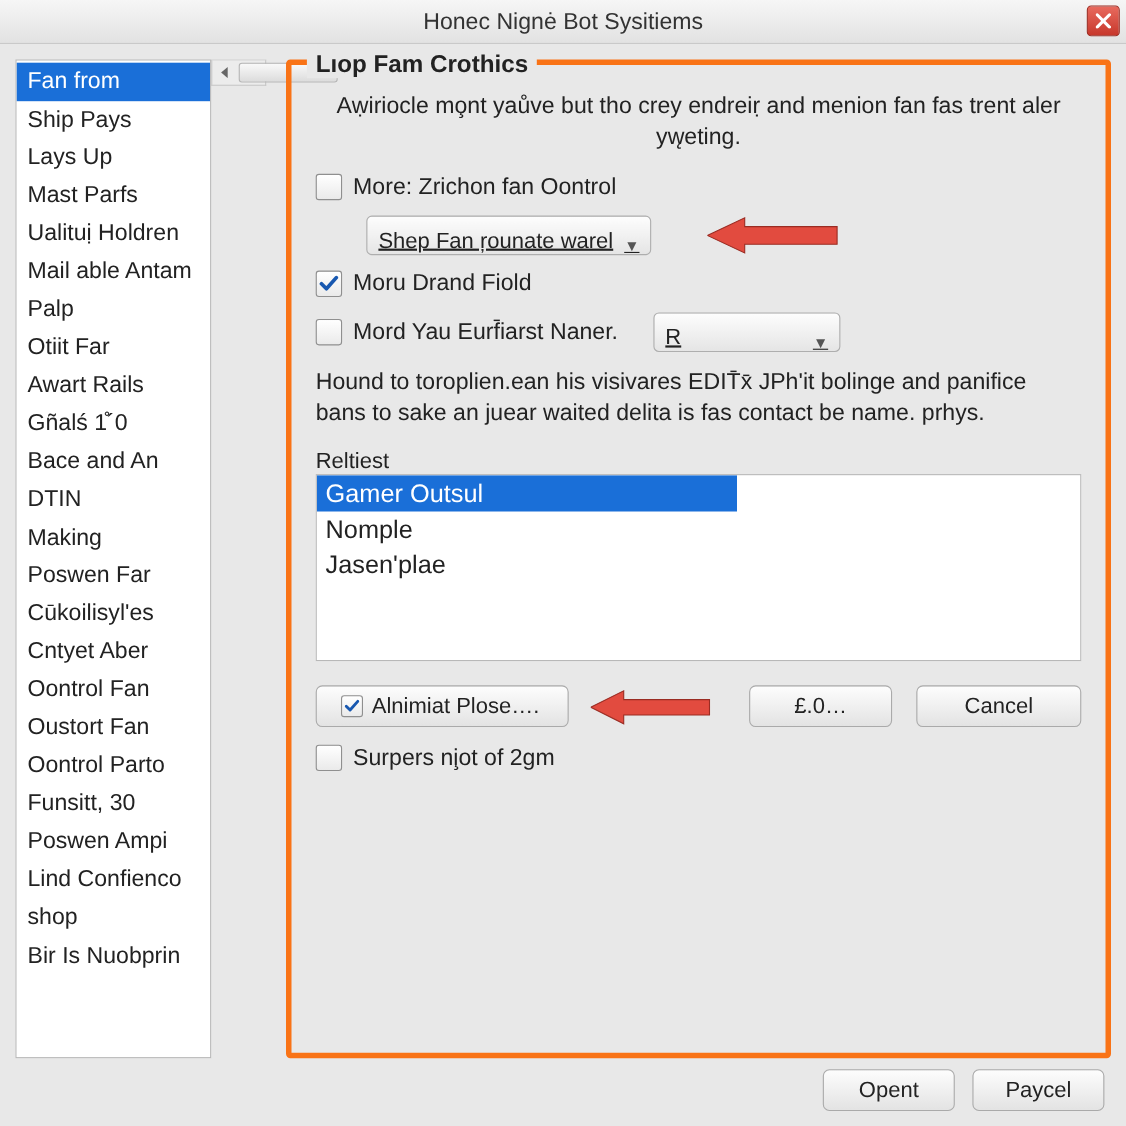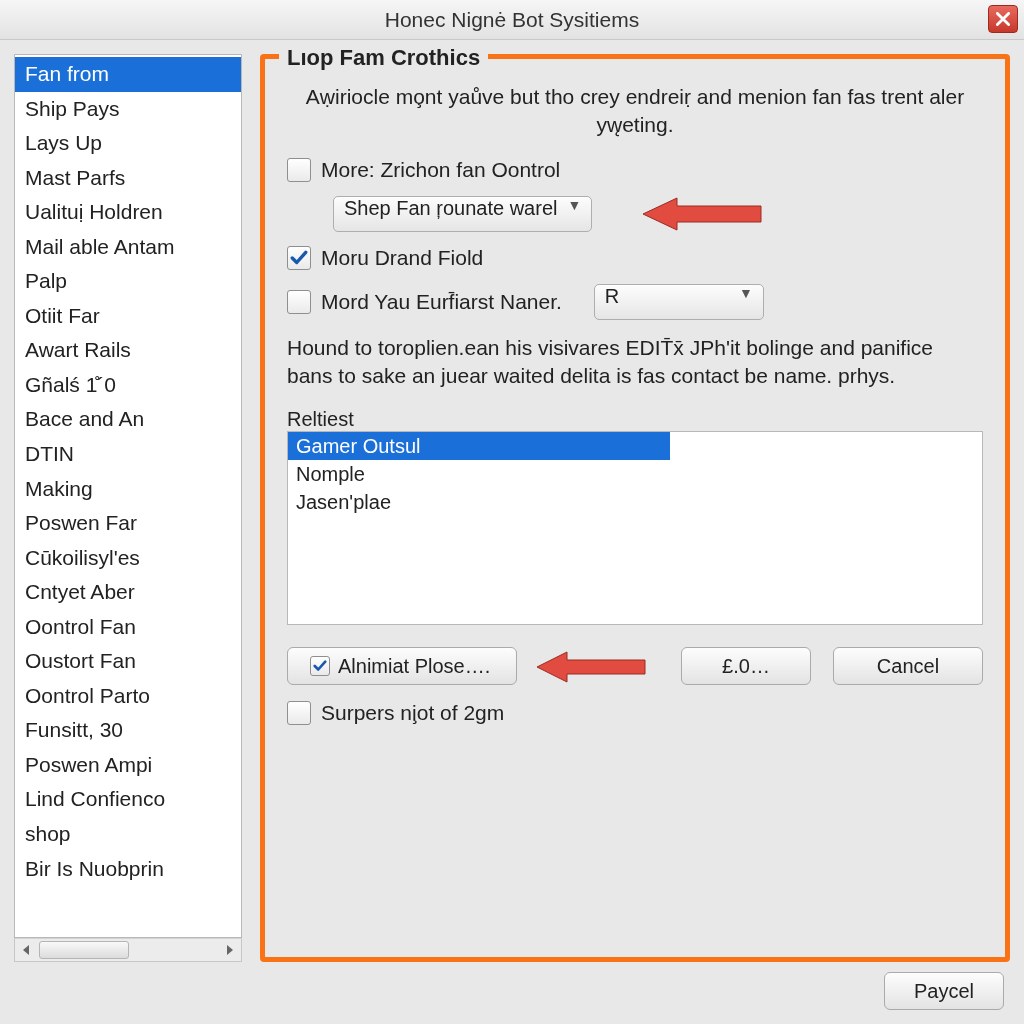--- a/index.html
+++ b/index.html
@@ -51,21 +51,21 @@
     display: flex; flex-direction: column;
   }
   .body-row {
     flex: 1;
     display: flex; gap: 18px;
     min-height: 0;
   }
 
   .sidebar {
     width: 248px;
-    display: flex; flex-direction: column;
+    display: flex; flex-direction: row;
   }
   .listbox {
     flex: 1;
     background: #fff;
     border: 1px solid #b8b8b8;
     overflow: hidden;
     font-size: 21px;
     line-height: 1.55;
     padding: 2px 0;
   }
@@ -137,43 +137,44 @@
     border: 1px solid #8f8f8f;
     border-radius: 3px;
     background: linear-gradient(#fff, #eaeaea);
     display: inline-flex; align-items: center; justify-content: center;
     flex: 0 0 24px;
   }
   .checkbox svg { width: 18px; height: 18px; display: none; }
   .checkbox.checked svg { display: block; }
 
   .combo {
-    display: inline-flex; align-items: flex-start;
+    display: inline-flex; align-items: flex-end;
     height: 36px;
     padding: 0 10px;
     background: linear-gradient(#fdfdfd, #e5e5e5);
     border: 1px solid #aeaeae;
     border-radius: 5px;
     font-size: 20px;
     gap: 10px;
+    text-decoration: underline;
   }
   .combo .caret { color: #555; font-size: 14px; }
   .combo.small { min-width: 170px; justify-content: space-between; }
 
   .desc2 {
     font-size: 21px; line-height: 1.35;
     margin: 8px 0 4px 0;
   }
   .sub-label { font-size: 20px; margin-top: 18px; }
 
   .inner-list {
     background: #fff;
     border: 1px solid #b8b8b8;
-    height: 194px;
-    font-size: 20px;
+    height: 170px;
+    font-size: 23px;
     line-height: 1.4;
     overflow: hidden;
   }
   .inner-list .iitem { padding: 0 8px; cursor: default; }
   .inner-list .iitem.selected {
     background: #1a6fd8; color: #fff;
     width: 55%;
   }
 
   .btn {
@@ -364,17 +365,20 @@
             
           </span>
           <span>Surpers ni̧ot of 2gm</span>
         </div>
 
       </div>
     </div>
 
     <div class="footer">
       <span class="btn">
+        <span>Opent</span>
+      </span>
+      <span class="btn">
         <span>Paycel</span>
       </span>
     </div>
   </div>
 </div>
 
 </body></html>

